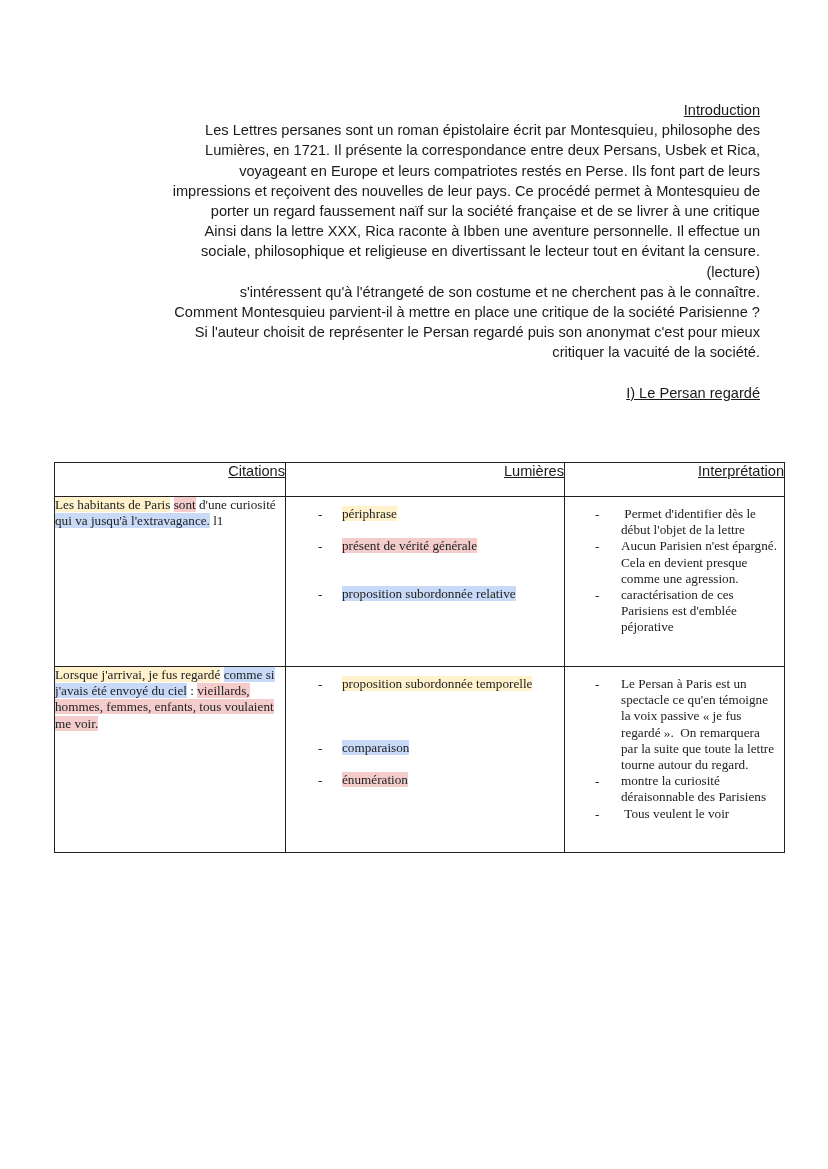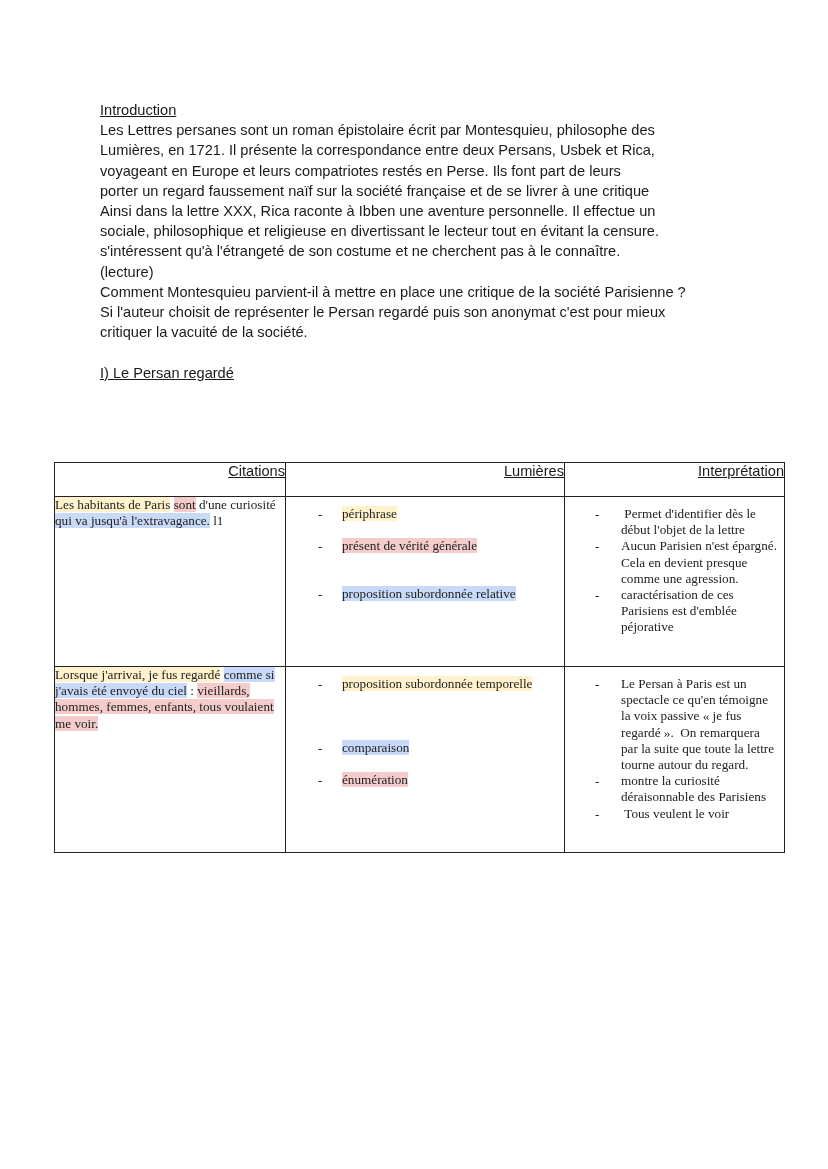--- a/index.html
+++ b/index.html
@@ -2,21 +2,21 @@
 <html><head>
   <meta charset="utf-8">
   <style>
     html, body { margin: 0; padding: 0; background: #ffffff; }
     body { width: 828px; height: 1169px; position: relative; overflow: hidden; }
     .page { position: absolute; left: 0; top: 0; width: 828px; height: 1169px; background: #fff; }
     .intro {
       position: absolute; left: 100px; top: 100px; width: 660px;
       font-family: "Liberation Sans", sans-serif; font-size: 14.6px; line-height: 20.2px; color: #1a1a1a;
     }
-    .intro p { margin: 0; }
+    .intro p { margin: 0; text-align: right; }
     .u { text-decoration: underline; }
     .gap { height: 20.2px; }
     table.analysis {
       position: absolute; left: 54px; top: 462px; width: 730px;
       border-collapse: collapse; table-layout: fixed;
     }
     table.analysis td, table.analysis th {
       border: 1.5px solid #222; vertical-align: top; padding: 0;
     }
     th.hdr {
@@ -42,25 +42,26 @@
   </style>
 </head>
 <body>
 
 <div class="page">
   <div class="intro">
     <p class="u">Introduction</p>
     <p>Les Lettres persanes sont un roman épistolaire écrit par Montesquieu, philosophe des</p>
     <p>Lumières, en 1721. Il présente la correspondance entre deux Persans, Usbek et Rica,</p>
     <p>voyageant en Europe et leurs compatriotes restés en Perse. Ils font part de leurs</p>
+    <p>impressions et reçoivent des nouvelles de leur pays. Ce procédé permet à Montesquieu de</p>
     <p>porter un regard faussement naïf sur la société française et de se livrer à une critique</p>
     <p>Ainsi dans la lettre XXX, Rica raconte à Ibben une aventure personnelle. Il effectue un</p>
     <p>sociale, philosophique et religieuse en divertissant le lecteur tout en évitant la censure.</p>
+    <p>(lecture)</p>
     <p>s'intéressent qu'à l'étrangeté de son costume et ne cherchent pas à le connaître.</p>
-    <p>(lecture)</p>
     <p>Comment Montesquieu parvient-il à mettre en place une critique de la société Parisienne ?</p>
     <p>Si l'auteur choisit de représenter le Persan regardé puis son anonymat c'est pour mieux</p>
     <p>critiquer la vacuité de la société.</p>
     <div class="gap"></div>
     <p class="u">I) Le Persan regardé</p>
   </div>
 
   <table class="analysis">
     <colgroup>
       <col style="width:231px">

